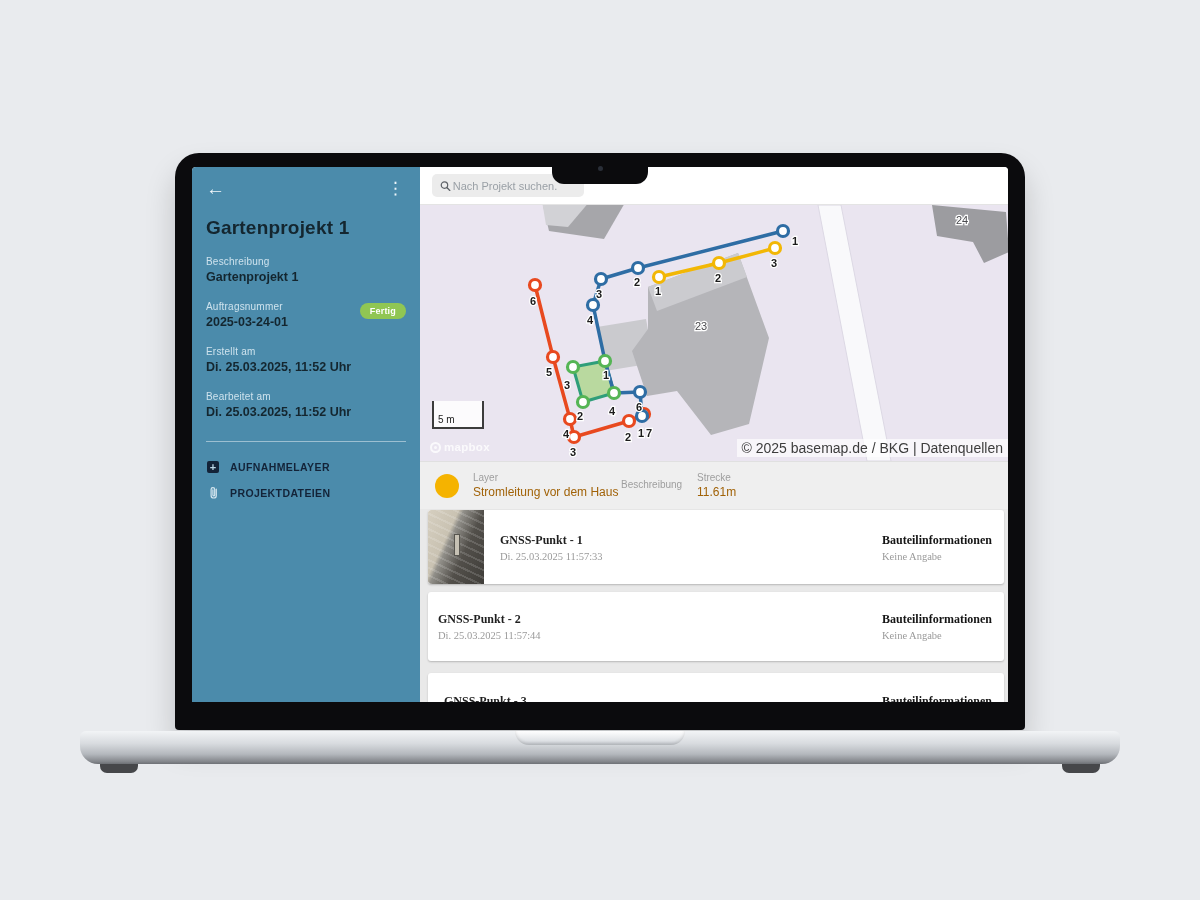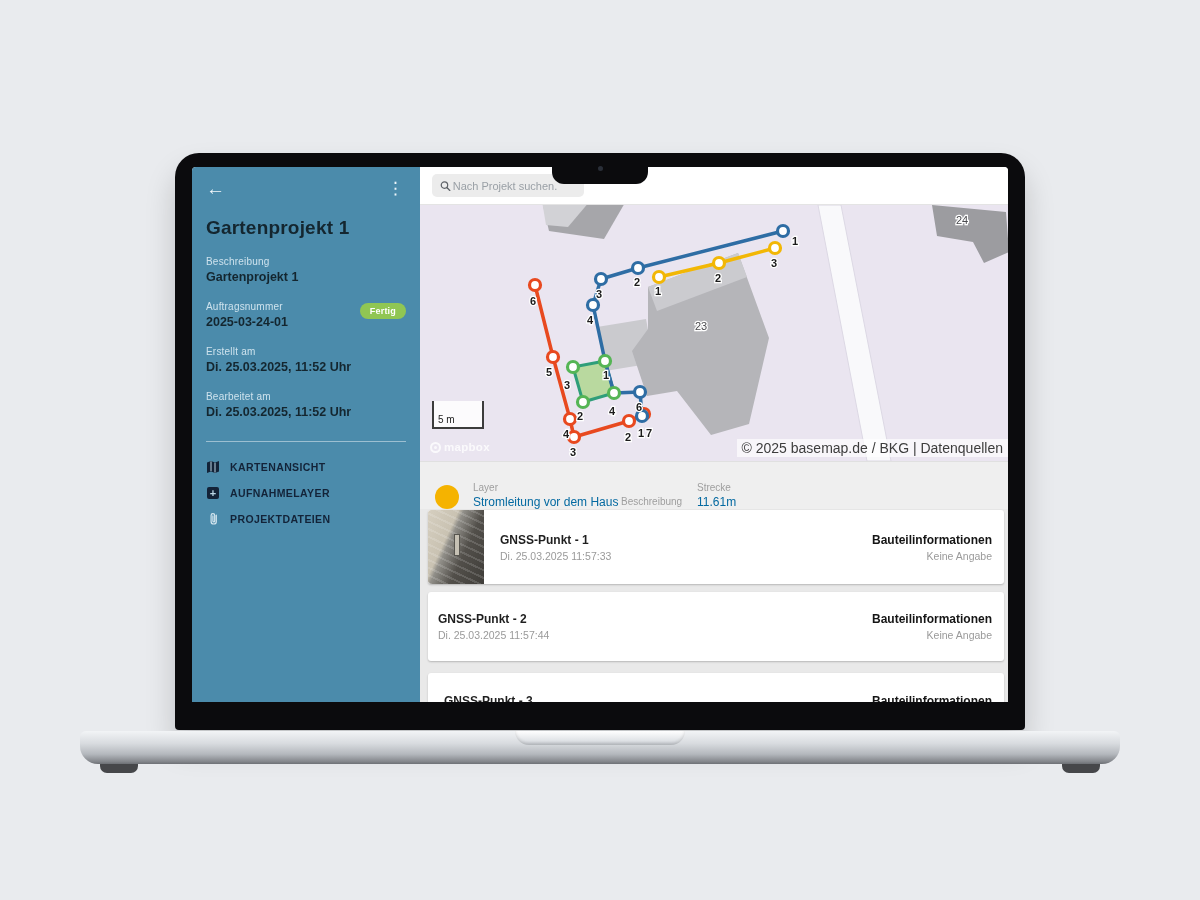--- a/index.html
+++ b/index.html
@@ -84,32 +84,32 @@
   .mb-ring{width:11px;height:11px;border:2.5px solid #fff;border-radius:50%;box-sizing:border-box;
     display:flex;align-items:center;justify-content:center;}
   .mb-ring::after{content:"";width:3px;height:3px;background:#fff;border-radius:50%;}
   .mb-word{color:#ffffff;font-size:11.5px;font-weight:700;letter-spacing:.3px;}
   .attribution{
     position:absolute;right:0;bottom:4px;background:rgba(255,255,255,.65);
     font-size:14px;color:#3d3d3d;padding:1px 5px;white-space:nowrap;
   }
   
   .layer-row{
-    height:48px;background:#efefef;border-top:1px solid #e0e0e0;display:flex;align-items:flex-end;
+    height:48px;background:#efefef;border-top:1px solid #e0e0e0;display:flex;align-items:center;
     box-sizing:border-box;
   }
   .layer-dot{width:24px;height:24px;border-radius:50%;margin-left:15px;}
   .lr-col{display:flex;flex-direction:column;gap:2px;}
   .lr-col.c1{margin-left:14px;width:148px;}
   .lr-col.c2{width:76px;}
   .lr-col.c3{width:90px;}
   .lr-lbl{font-size:10px;color:#9e9e9e;}
-  .lr-val{font-size:12px;color:#0369a1;}
-  
-  .list-area{flex:1;background:#e9e9e9;overflow:hidden;}
+  .lr-val{font-size:12px;color:#a16207;}
+  
+  .list-area{flex:1;background:#e9e9e9;overflow:hidden;font-family:Liberation Serif, serif;}
   .card{
     background:#ffffff;border-radius:3px;box-shadow:0 1px 2px rgba(0,0,0,.22);
     margin:0 4px 0 8px;display:flex;align-items:stretch;overflow:hidden;cursor:pointer;
   }
   .card.c1{margin-top:1px;height:74px;}
   .card.c2{margin-top:8px;height:69px;}
   .card.c3{margin-top:12px;height:60px;}
   .thumb{
     width:56px;min-width:56px;height:74px;border-radius:3px 0 0 3px;position:relative;
     background-image:
@@ -118,21 +118,21 @@
   }
   .thumb::after{
     content:"";position:absolute;left:26px;top:24px;width:4px;height:20px;
     background:#c6c1b4;border:1px solid #57554f;
   }
   .card-text{flex:1;display:flex;flex-direction:column;justify-content:center;padding-left:16px;gap:3px;}
   .card.c2 .card-text{padding-left:10px;}
   .card.c3 .card-text{justify-content:flex-start;padding-top:21px;}
   .card-title{font-size:12px;font-weight:700;color:#1f1f1f;}
   .card-sub{font-size:10.5px;color:#9a9a9a;}
-  .card-right{display:flex;flex-direction:column;justify-content:center;align-items:flex-end;padding-right:12px;gap:3px;}
+  .card-right{display:flex;flex-direction:column;justify-content:center;padding-right:12px;gap:3px;}
   .card.c3 .card-right{justify-content:flex-start;padding-top:21px;}
   .ci-label{font-size:12px;font-weight:700;color:#151515;}
   .ci-value{font-size:10.5px;color:#9a9a9a;}
 </style>
 </head>
 <body>
 
 <div class="screen-shell"></div>
 
 <div class="screen-content">
@@ -165,29 +165,20 @@
     </div>
 
     <div class="field">
       <div class="lbl">Bearbeitet am</div>
       <div class="val">Di. 25.03.2025, 11:52 Uhr</div>
     </div>
 
     <div class="divider"></div>
 
     <div class="menu">
-      <div class="menu-item">
-        <span class="mi-icon">
-          <svg width="14" height="12" viewBox="0 0 14 12">
-              <path d="M1 1.5 5 0 9 1.5 13 0 V10.5 L9 12 5 10.5 1 12 Z" fill="#132338"></path>
-              <path d="M5 .4 V10.2 M9 1.7 V11.5" stroke="#bcd7e6" stroke-width="1"></path>
-            </svg>
-        </span>
-        <span class="mlabel">KARTENANSICHT</span>
-      </div>
       <div class="menu-item">
         <span class="mi-icon">
             <span class="add-layer">+</span>
           </span>
         <span class="mlabel">AUFNAHMELAYER</span>
       </div>
       <div class="menu-item">
         <span class="mi-icon">
           <svg width="11" height="14" viewBox="0 0 11 14">
               <path d="M8.3 3.2 v6.2 a2.6 2.6 0 0 1 -5.2 0 V3.4 a1.8 1.8 0 0 1 3.6 0 v5.5 a0.9 0.9 0 0 1 -1.8 0 V3.8" fill="none" stroke="#d5e6ef" stroke-width="1.2" stroke-linecap="round"></path>

